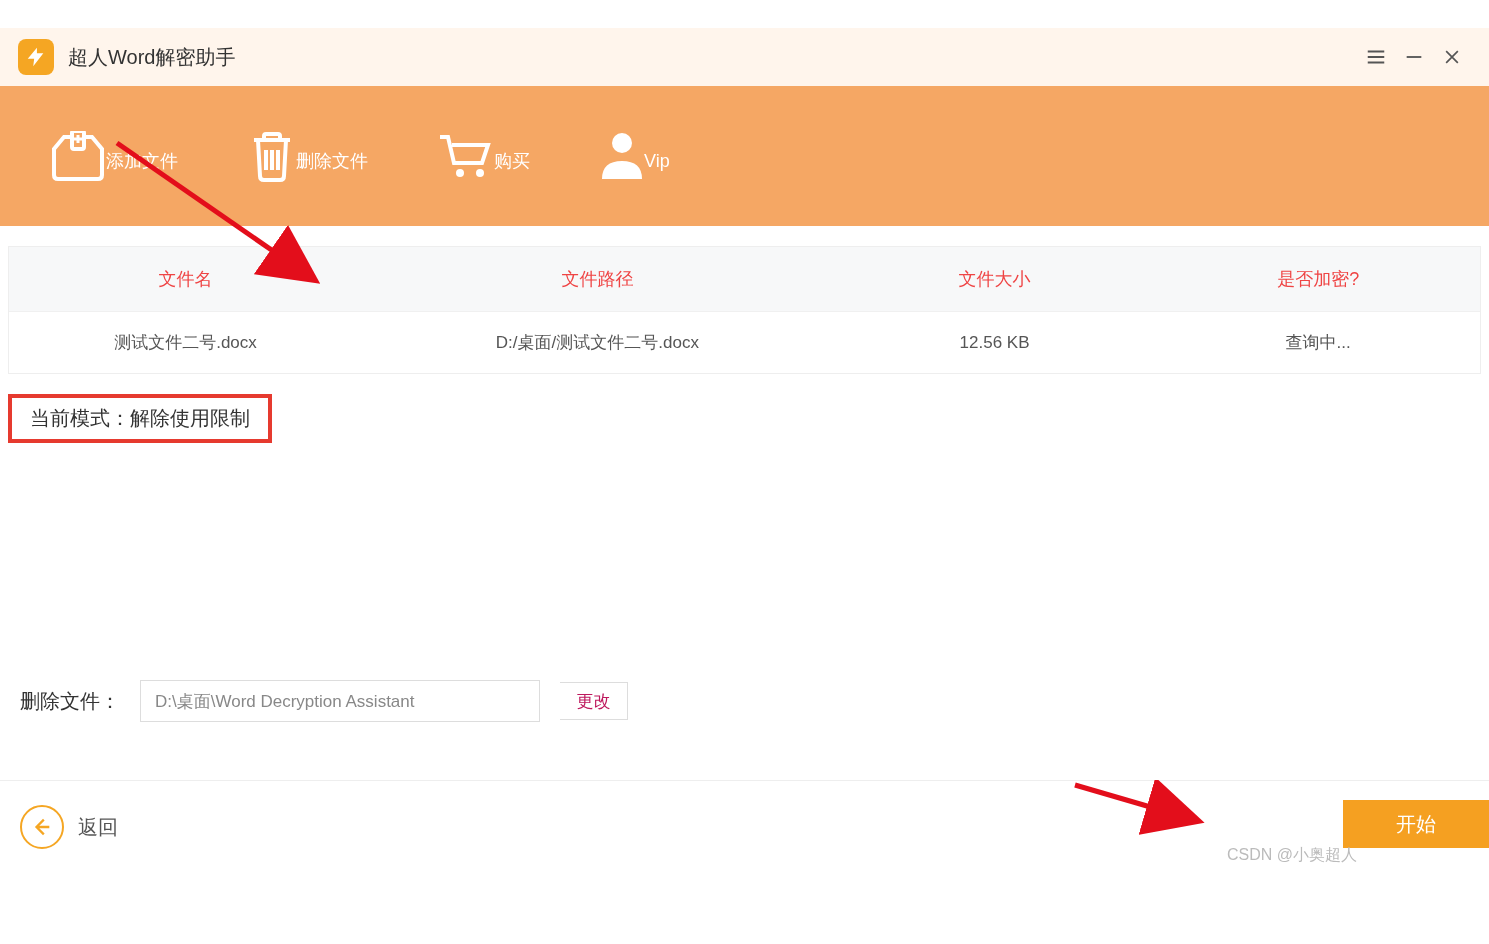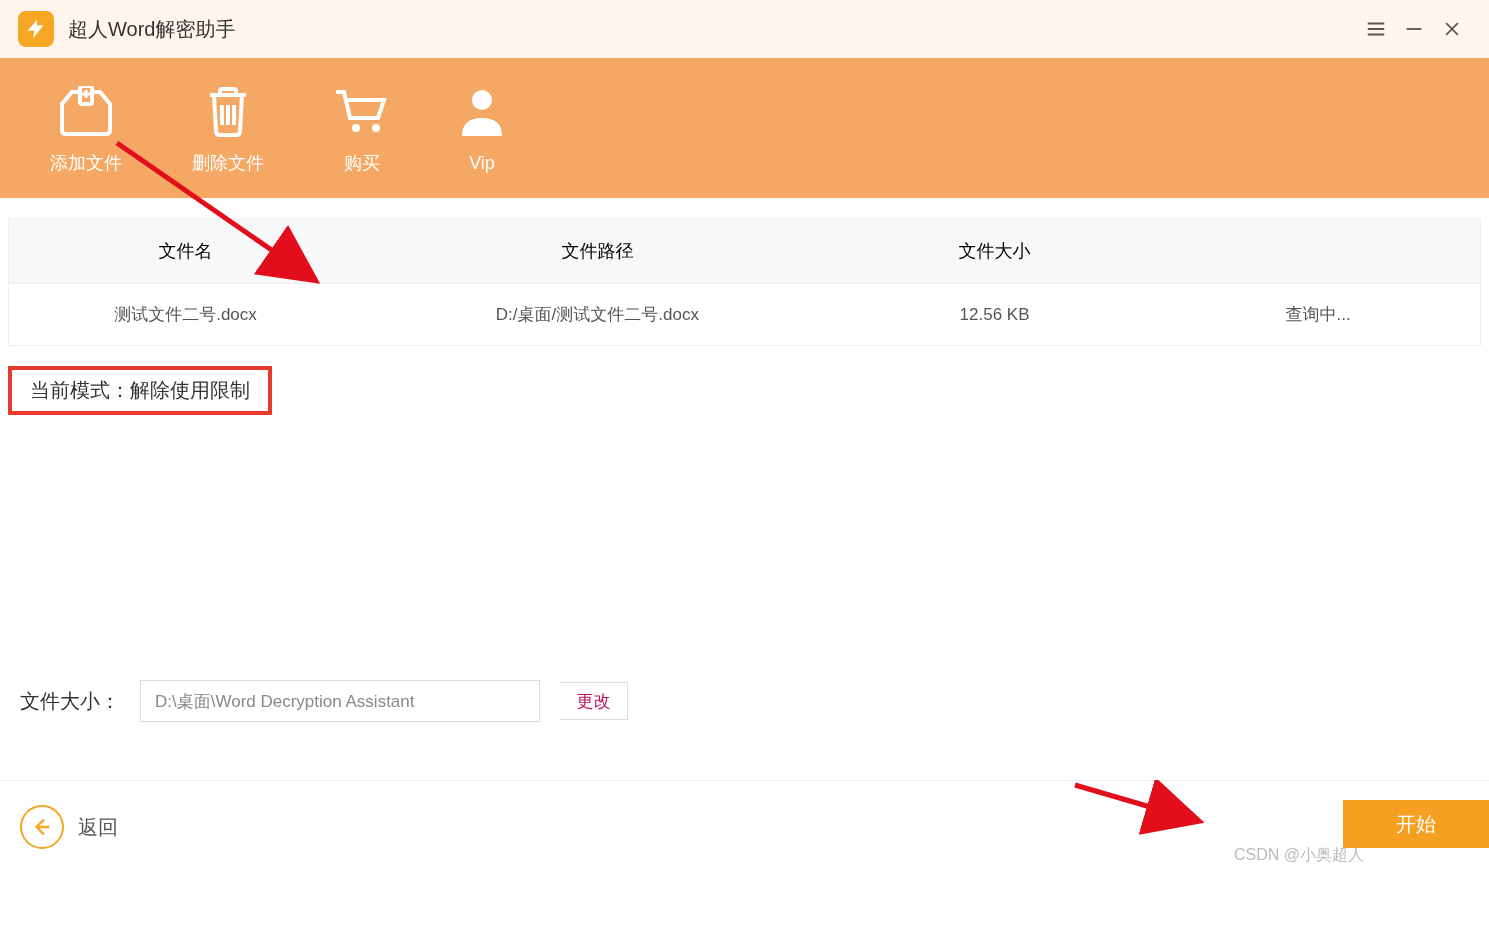--- a/index.html
+++ b/index.html
@@ -1,32 +1,32 @@
 <!DOCTYPE html>
 <html><head>
   <meta charset="utf-8">
   <style>
     * { box-sizing: border-box; margin: 0; padding: 0; }
     body { font-family: "Microsoft YaHei", "PingFang SC", sans-serif; background: #fff; width: 1489px; height: 944px; overflow: hidden; position: relative; }
     
-    .titlebar { height: 58px; background: #FFF5EC; display: flex; align-items: center; padding: 0 18px; }
+    .titlebar { height: 58px; background: #FFF5EC; display: flex; align-items: center; padding: 0 18px; margin-top: 28px; }
     .titlebar .logo { width: 36px; height: 36px; background: #F5A623; border-radius: 8px; display: flex; align-items: center; justify-content: center; }
     .titlebar .title { margin-left: 14px; font-size: 20px; color: #333; }
     .titlebar .spacer { flex: 1; }
     .titlebar .winbtn { width: 38px; height: 38px; display: flex; align-items: center; justify-content: center; color: #555; cursor: pointer; font-size: 22px; }
     
     .toolbar { height: 140px; background: #F5A764; display: flex; align-items: center; padding-left: 50px; gap: 70px; }
-    .tool { display: flex; flex-direction: column; align-items: center; color: #fff; cursor: pointer; }
+    .tool { display: flex; flex-direction: row; align-items: center; color: #fff; cursor: pointer; }
     .tool .ico { height: 60px; display: flex; align-items: center; justify-content: center; }
     .tool .lbl { margin-top: 10px; font-size: 18px; }
     
     .content { padding: 20px 8px 0 8px; }
     
     .table-wrap { border: 1px solid #eee; }
-    .table-head { display: flex; background: #F7F8F9; height: 64px; align-items: center; font-size: 18px; color: #000000; }
+    .table-head { display: flex; background: #F7F8F9; height: 64px; align-items: center; font-size: 18px; color: #ef4444; }
     .table-row { display: flex; height: 62px; align-items: center; font-size: 17px; color: #555; border-top: 1px solid #f0f0f0; }
     .col1 { width: 24%; text-align: center; }
     .col2 { width: 32%; text-align: center; }
     .col3 { width: 22%; text-align: center; }
     .col4 { width: 22%; text-align: center; }
     
     .mode-box { margin: 20px 0 0 0; display: inline-block; border: 4px solid #E63A2F; padding: 7px 18px; font-size: 20px; color: #333; }
     
     .output-row { position: absolute; left: 20px; top: 680px; display: flex; align-items: center; gap: 20px; }
     .output-label { font-size: 20px; color: #333; }
@@ -34,21 +34,21 @@
     .output-change { width: 68px; height: 38px; border: 1px solid #ddd; border-left: none; background: #fff; font-size: 17px; color: #be185d; cursor: pointer; }
     
     .footer-sep { position: absolute; left: 0; right: 0; top: 780px; height: 1px; background: #eee; }
     
     .back-btn { position: absolute; left: 20px; top: 805px; display: flex; align-items: center; gap: 14px; cursor: pointer; }
     .back-circle { width: 44px; height: 44px; border: 2px solid #F5A623; border-radius: 50%; display: flex; align-items: center; justify-content: center; color: #F5A623; font-size: 22px; }
     .back-text { font-size: 20px; color: #555; }
     
     .start-btn { position: absolute; right: 0; top: 800px; width: 146px; height: 48px; background: #F5A021; color: #fff; border: none; font-size: 20px; cursor: pointer; }
     
-    .watermark { position: absolute; right: 125px; top: 845px; font-size: 16px; color: #bbb; }
+    .watermark { position: absolute; right: 132px; top: 845px; font-size: 16px; color: #bbb; }
     
     .arrow1 { position: absolute; left: 112px; top: 138px; pointer-events: none; }
     .arrow2 { position: absolute; left: 1070px; top: 780px; pointer-events: none; }
   </style>
 </head>
 <body>
 
 <div class="titlebar">
   <div class="logo">
     <svg width="22" height="22" viewBox="0 0 24 24">
@@ -115,36 +115,37 @@
     <div class="lbl">Vip</div>
   </div>
 </div>
 
 <div class="content">
   <div class="table-wrap">
     <div class="table-head">
       <div class="col1">文件名</div>
       <div class="col2">文件路径</div>
       <div class="col3">文件大小</div>
+      <div class="col4">是否加密?</div>
     </div>
     <div class="table-row">
       <div class="col1">测试文件二号.docx</div>
       <div class="col2">D:/桌面/测试文件二号.docx</div>
       <div class="col3">12.56 KB</div>
       <div class="col4">查询中...</div>
     </div>
   </div>
   
   <div class="mode-box">
     <span>当前模式：解除使用限制</span>
   </div>
 </div>
 
 <div class="output-row">
-  <div class="output-label">文件大小：</div>
+  <div class="output-label">删除文件：</div>
   <input class="output-input" type="text" readonly="" value="D:\桌面\Word Decryption Assistant" style="">
   <button class="output-change">更改</button>
 </div>
 
 <div class="footer-sep"></div>
 
 <div class="back-btn">
   <div class="back-circle">
     <svg width="22" height="22" viewBox="0 0 24 24">
         <path stroke="#F5A623" stroke-width="2.5" fill="none" d="M14 4 L6 12 L14 20 M6 12 H20"></path>

